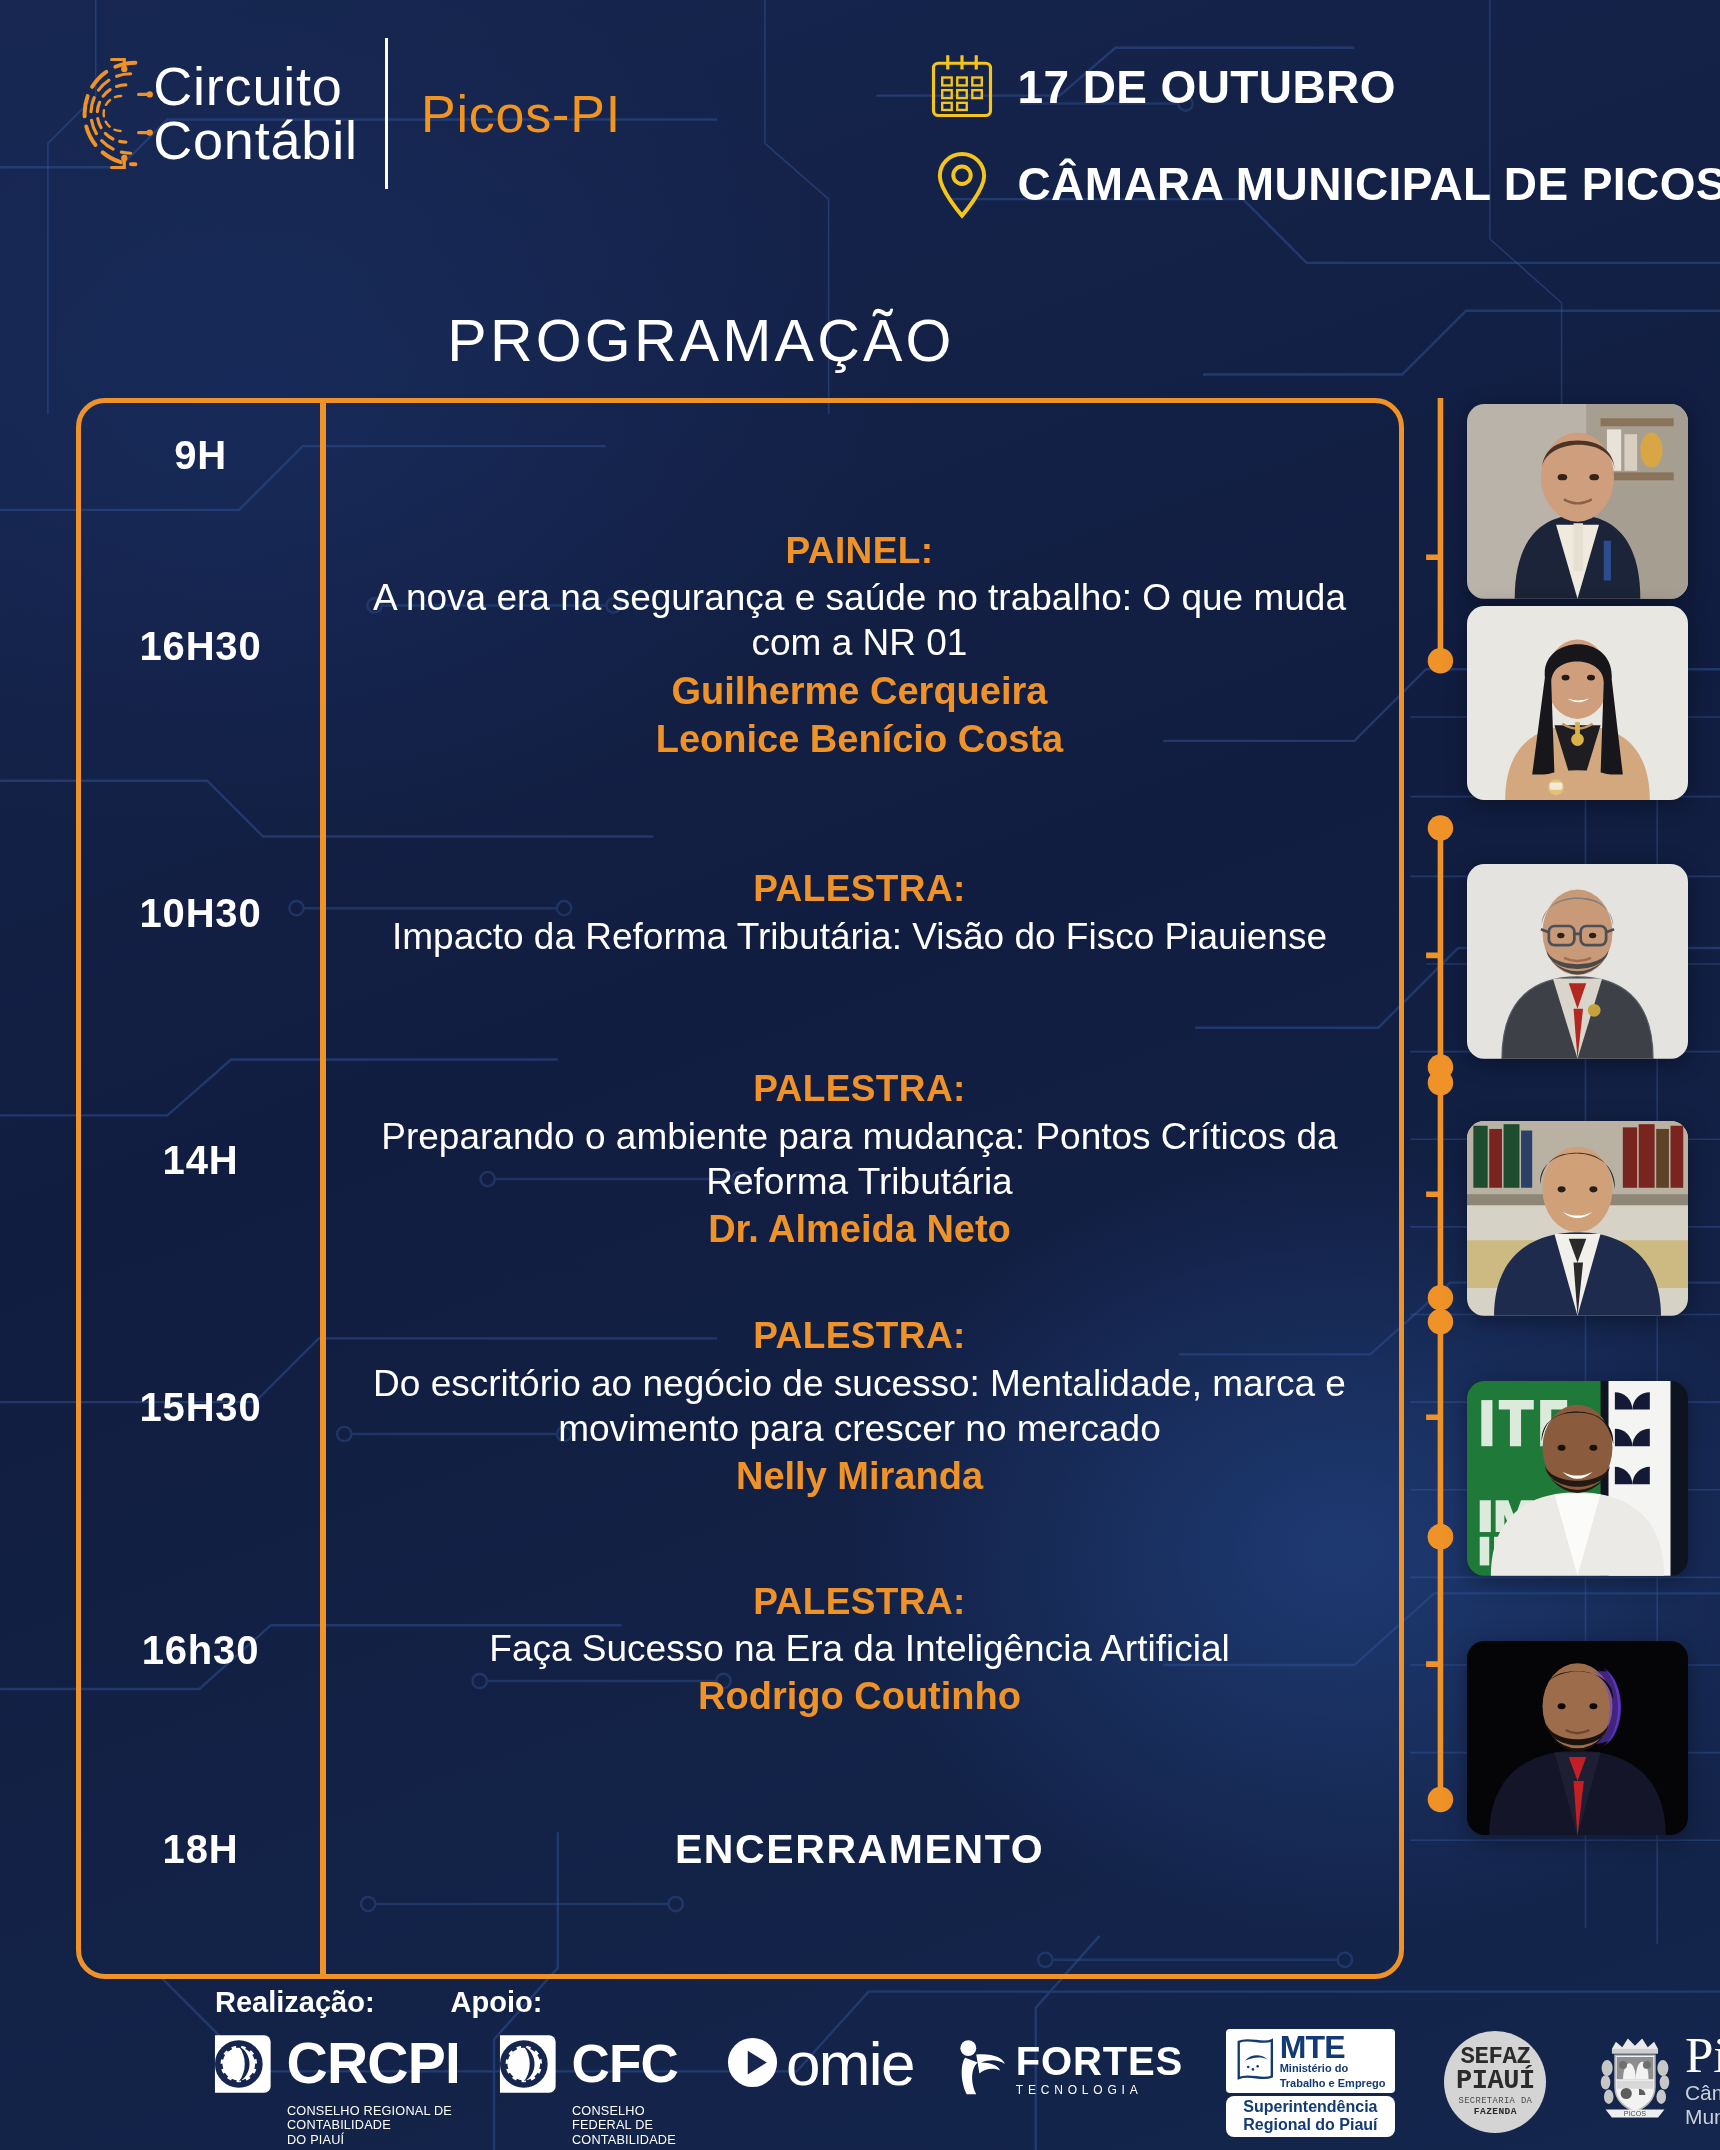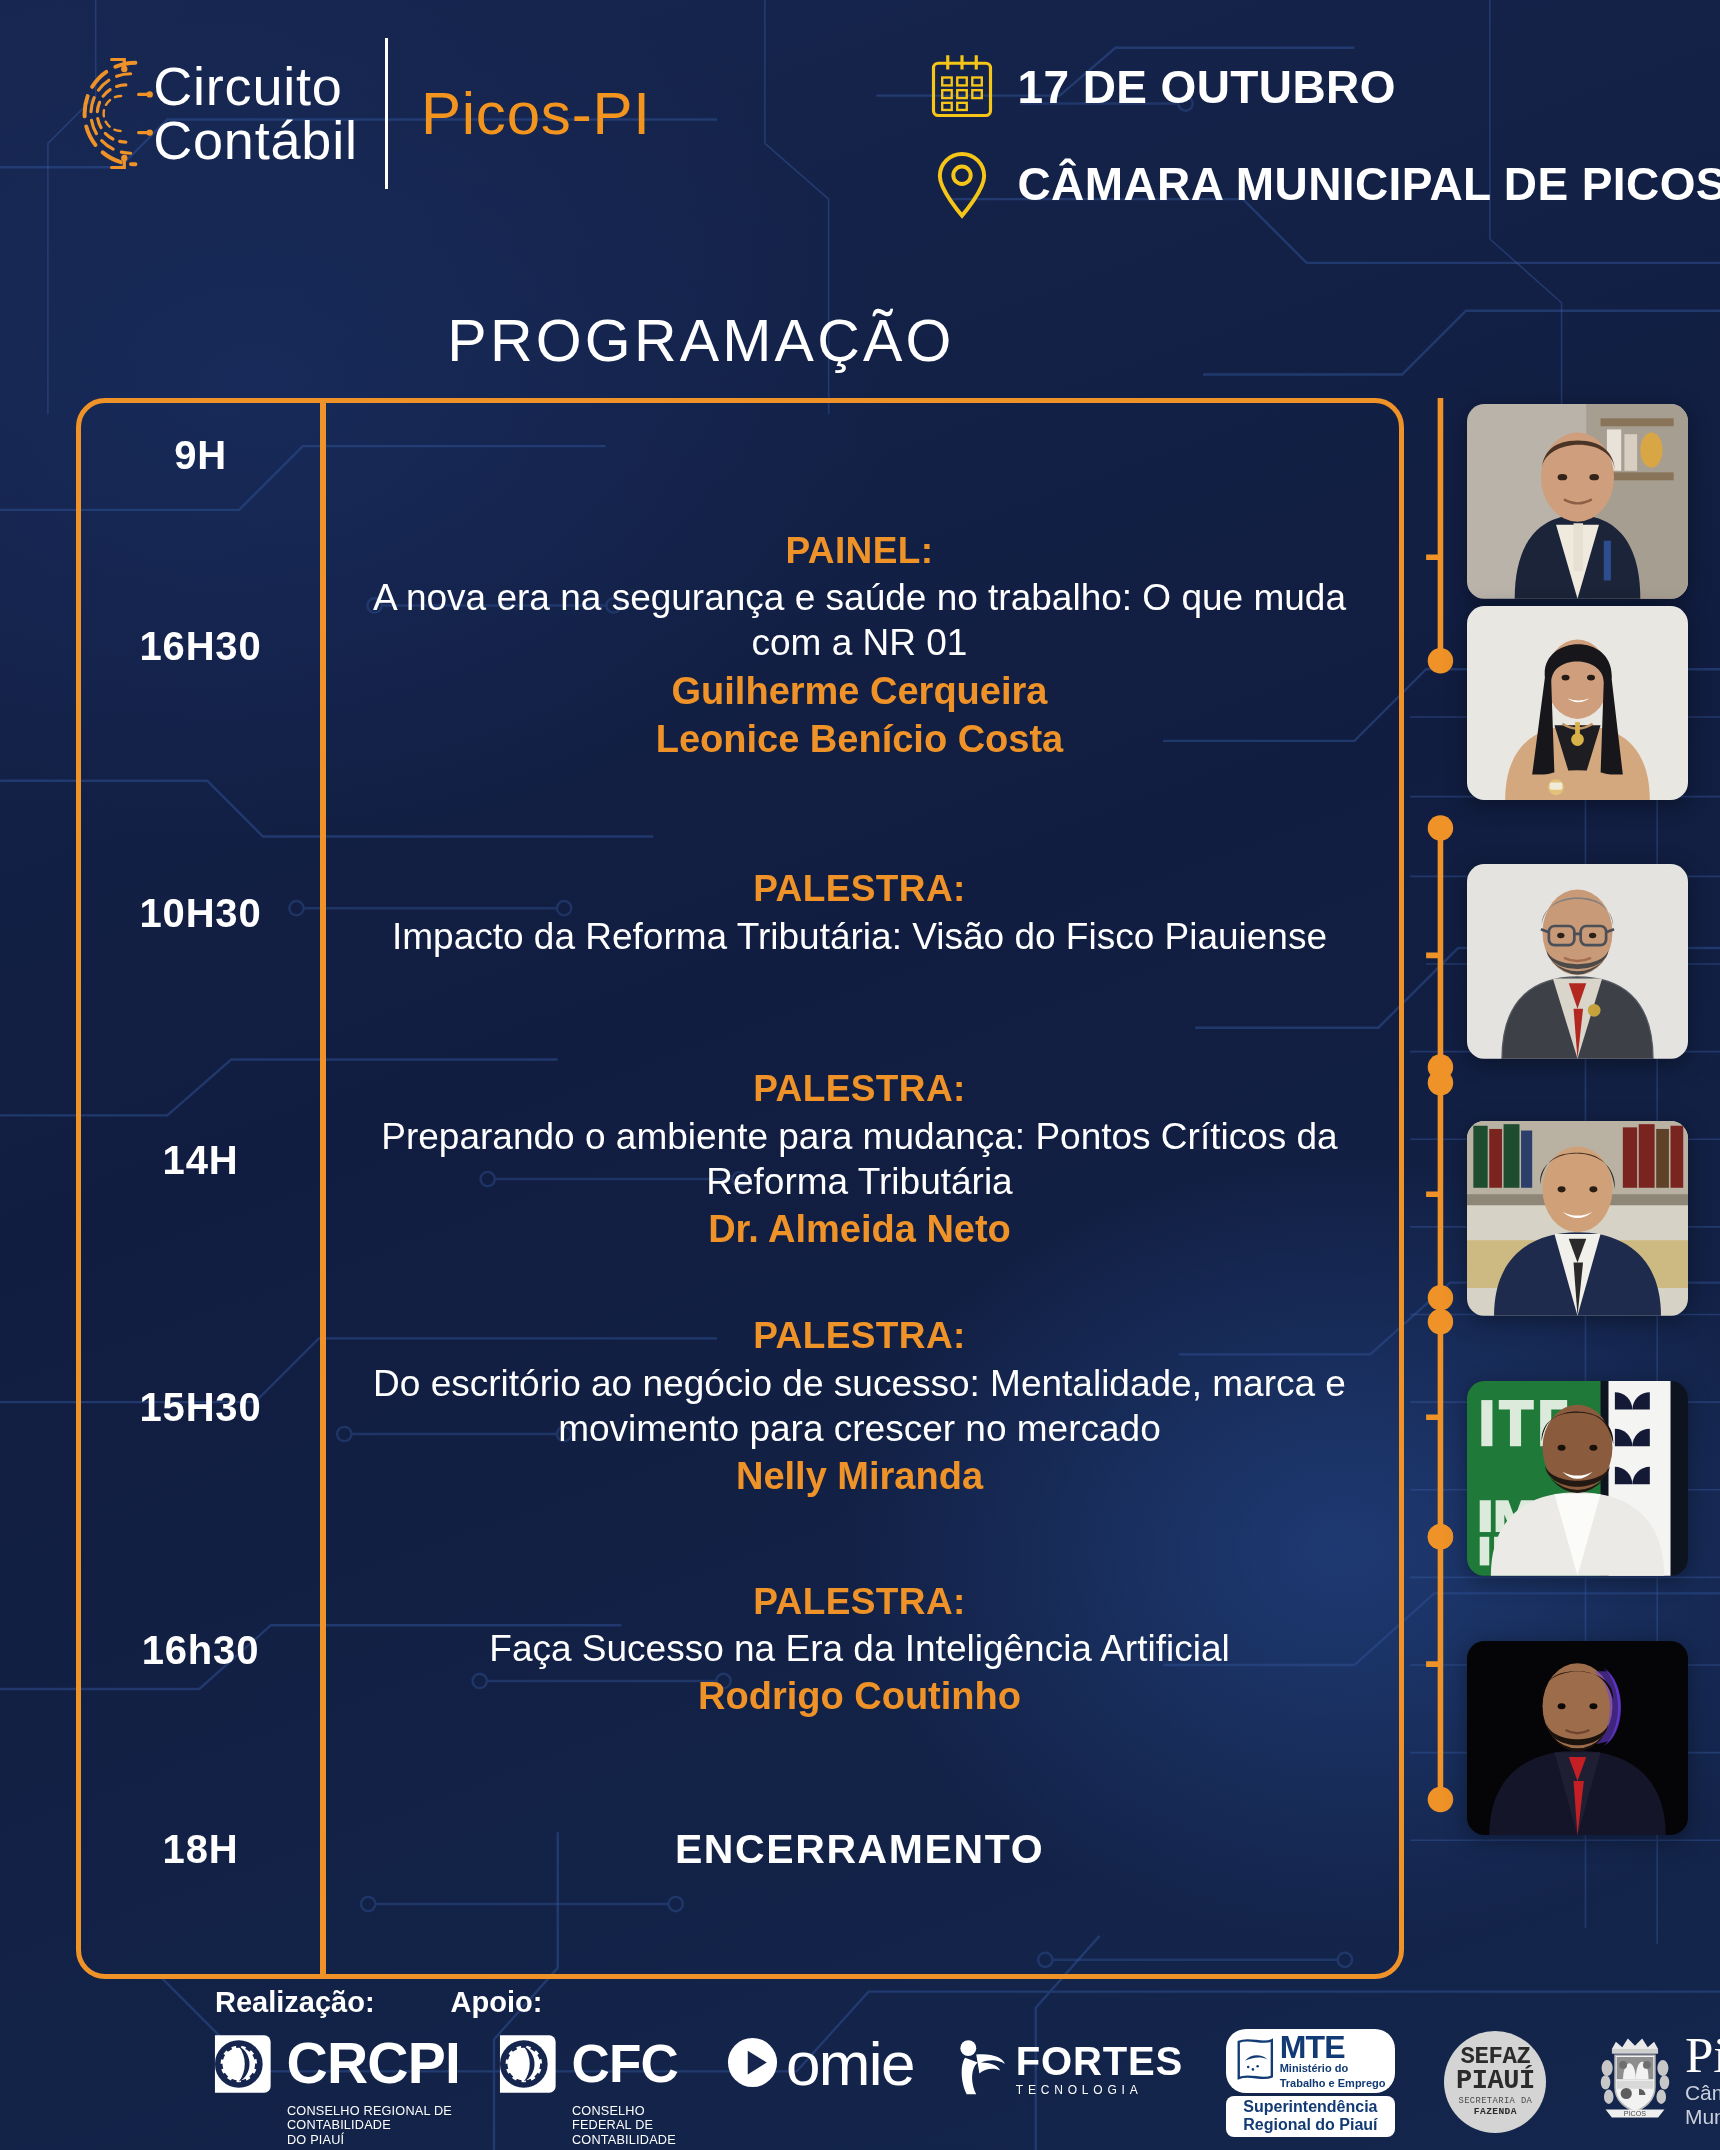--- a/index.html
+++ b/index.html
@@ -27,21 +27,21 @@
   .logo-block { position:absolute; left:62px; top:38px; display:flex; align-items:center; }
   .logo-mark { position:relative; width:96px; height:143px; margin-right:1.6px; }
   .logo-words { display:flex; flex-direction:column; line-height:.95; margin-left:-6.4px; }
   .logo-words .l1, .logo-words .l2 {
     font-family:"Liberation Sans", sans-serif;
     color:#ffffff; font-size:54px; letter-spacing:0.8px; font-weight:400;
   }
   .logo-words .l2 { margin-top:3.2px; }
   .logo-divider { width:3.2px; height:151px; background:#fff; margin:0 33px 0 27px; }
   .logo-city {
-    color:#f2941e; font-size:60px; font-weight:400; letter-spacing:0.8px;
+    color:#f2941e; font-size:52px; font-weight:400; letter-spacing:0.8px;
     font-family:"Liberation Sans", sans-serif;
   }
 
   .header-info { position:absolute; left:924px; top:49px; }
   .hi-row { display:flex; align-items:center; margin-bottom:21px; }
   .hi-icon { width:76px; height:76px; margin-right:17.5px; flex:none; position:relative; }
   .hi-text {
     color:#ffffff; font-weight:bold; font-size:46px; letter-spacing:0.4px;
     font-family:"Liberation Sans", sans-serif; white-space:nowrap;
   }
@@ -99,21 +99,21 @@
   .omie-wrap { display:flex; align-items:center; margin-top:4.8px; }
   .omie-text { color:#fff; font-size:62px; font-weight:400; letter-spacing:-1.6px; line-height:.8; }
 
   .fortes-wrap { display:flex; align-items:center; margin-top:8px; }
   .fortes-text { display:flex; flex-direction:column; margin-left:8px; }
   .fortes-main { color:#fff; font-weight:bold; font-size:40px; letter-spacing:0.8px; line-height:.95; }
   .fortes-sub { color:#fff; font-size:12px; letter-spacing:4.8px; margin-top:2.4px; }
 
   .mte-wrap { position:relative; width:183px; }
   .mte-card {
-    background:#fff; border-radius:20px; padding:4.8px 8px 3.2px 8px; display:flex; align-items:center;
+    background:#fff; border-radius:4px; padding:4.8px 8px 3.2px 8px; display:flex; align-items:center;
     width:169px;
   }
   .mte-flag { width:41px; height:49px; flex:none; margin-right:4.8px; }
   .mte-tx { display:flex; flex-direction:column; }
   .mte-big { color:#123a74; font-weight:bold; font-size:32px; line-height:.85; letter-spacing:-0.8px; }
   .mte-sm { color:#123a74; font-weight:bold; font-size:11px; line-height:1.08; margin-top:2.4px; }
   .mte-band {
     background:#fff; border-radius:8px; margin-top:3.2px; text-align:center;
     color:#123a74; font-weight:bold; font-size:16px; padding:2.4px 4.8px; width:169px;
   }

